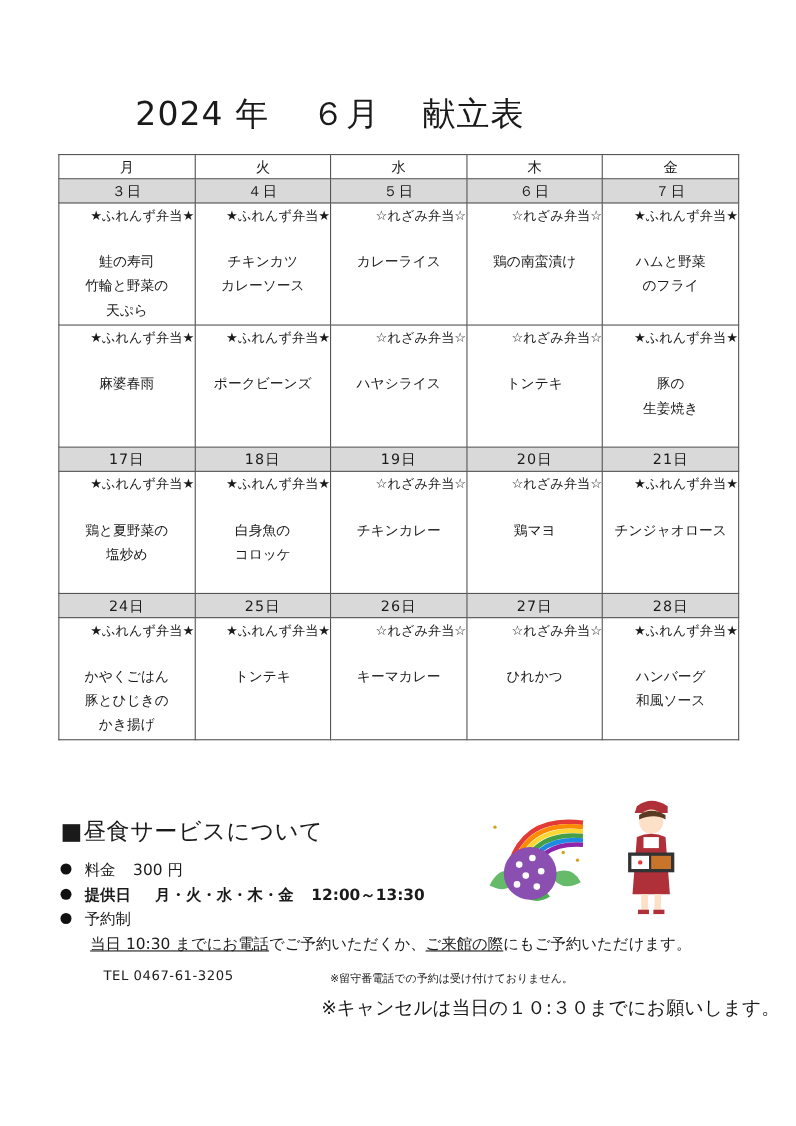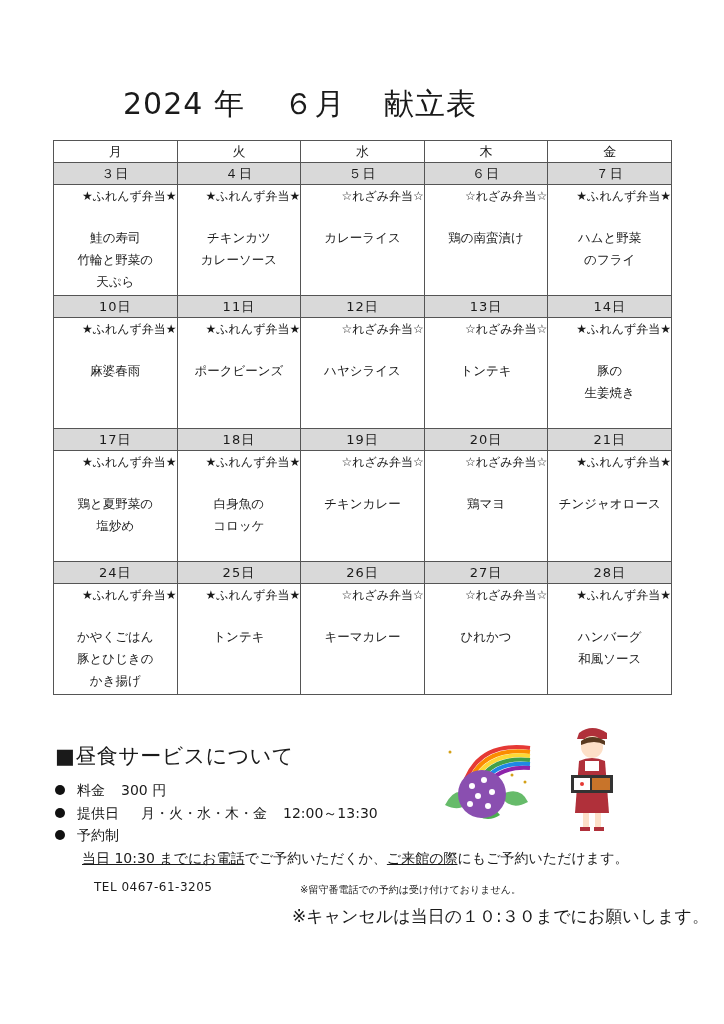--- a/index.html
+++ b/index.html
@@ -27,21 +27,21 @@
   tr.content.rn td { height: 110px; }
   .bento { display: block; margin-top: 3px; white-space: nowrap; font-size: 12px; text-align: right; }
   .dish { display: block; margin-top: 22px; line-height: 22px; white-space: pre-line; }
 
   .section-title {
     position: absolute; left: 55px; top: 742px; font-size: 21px; letter-spacing: 0.5px;
   }
   .info { position: absolute; left: 55px; font-size: 14px; }
   .info .bullet { display: inline-block; width: 10px; height: 10px; border-radius: 50%; background: #111; margin-right: 12px; vertical-align: middle; position: relative; top: -1px; }
   .info1 { top: 782px; }
-  .info2 { top: 805px; }
+  .info2 { top: 805px; font-weight: bold; }
   .info3 { top: 827px; }
   .gap { display: inline-block; width: 16px; }
   .reserve-line { position: absolute; left: 82px; top: 850px; font-size: 14px; white-space: nowrap; }
   .reserve-line u { text-decoration: underline; }
   .tel { position: absolute; left: 94px; top: 880px; font-size: 12px; letter-spacing: 0.5px; }
   .note1 { position: absolute; left: 300px; top: 883px; font-size: 10px; white-space: nowrap; }
   .note2 { position: absolute; left: 292px; top: 905px; font-size: 17px; white-space: nowrap; }
   .illus-hydrangea { position: absolute; left: 440px; top: 730px; width: 100px; height: 95px; }
   .illus-woman { position: absolute; left: 565px; top: 725px; width: 55px; height: 110px; }
 </style>
@@ -91,27 +91,20 @@
           <span class="bento">☆れざみ弁当☆</span>
           <span class="dish">鶏の南蛮漬け</span>
         </td>
     <td>
           <span class="bento">★ふれんず弁当★</span>
           <span class="dish">ハムと野菜
 のフライ</span>
         </td>
   </tr>
 
-  <tr class="date">
-    <td>10日</td>
-    <td>11日</td>
-    <td>12日</td>
-    <td>13日</td>
-    <td>14日</td>
-  </tr>
   <tr class="content rn">
     <td>
           <span class="bento">★ふれんず弁当★</span>
           <span class="dish">麻婆春雨</span>
         </td>
     <td>
           <span class="bento">★ふれんず弁当★</span>
           <span class="dish">ポークビーンズ</span>
         </td>
     <td>

